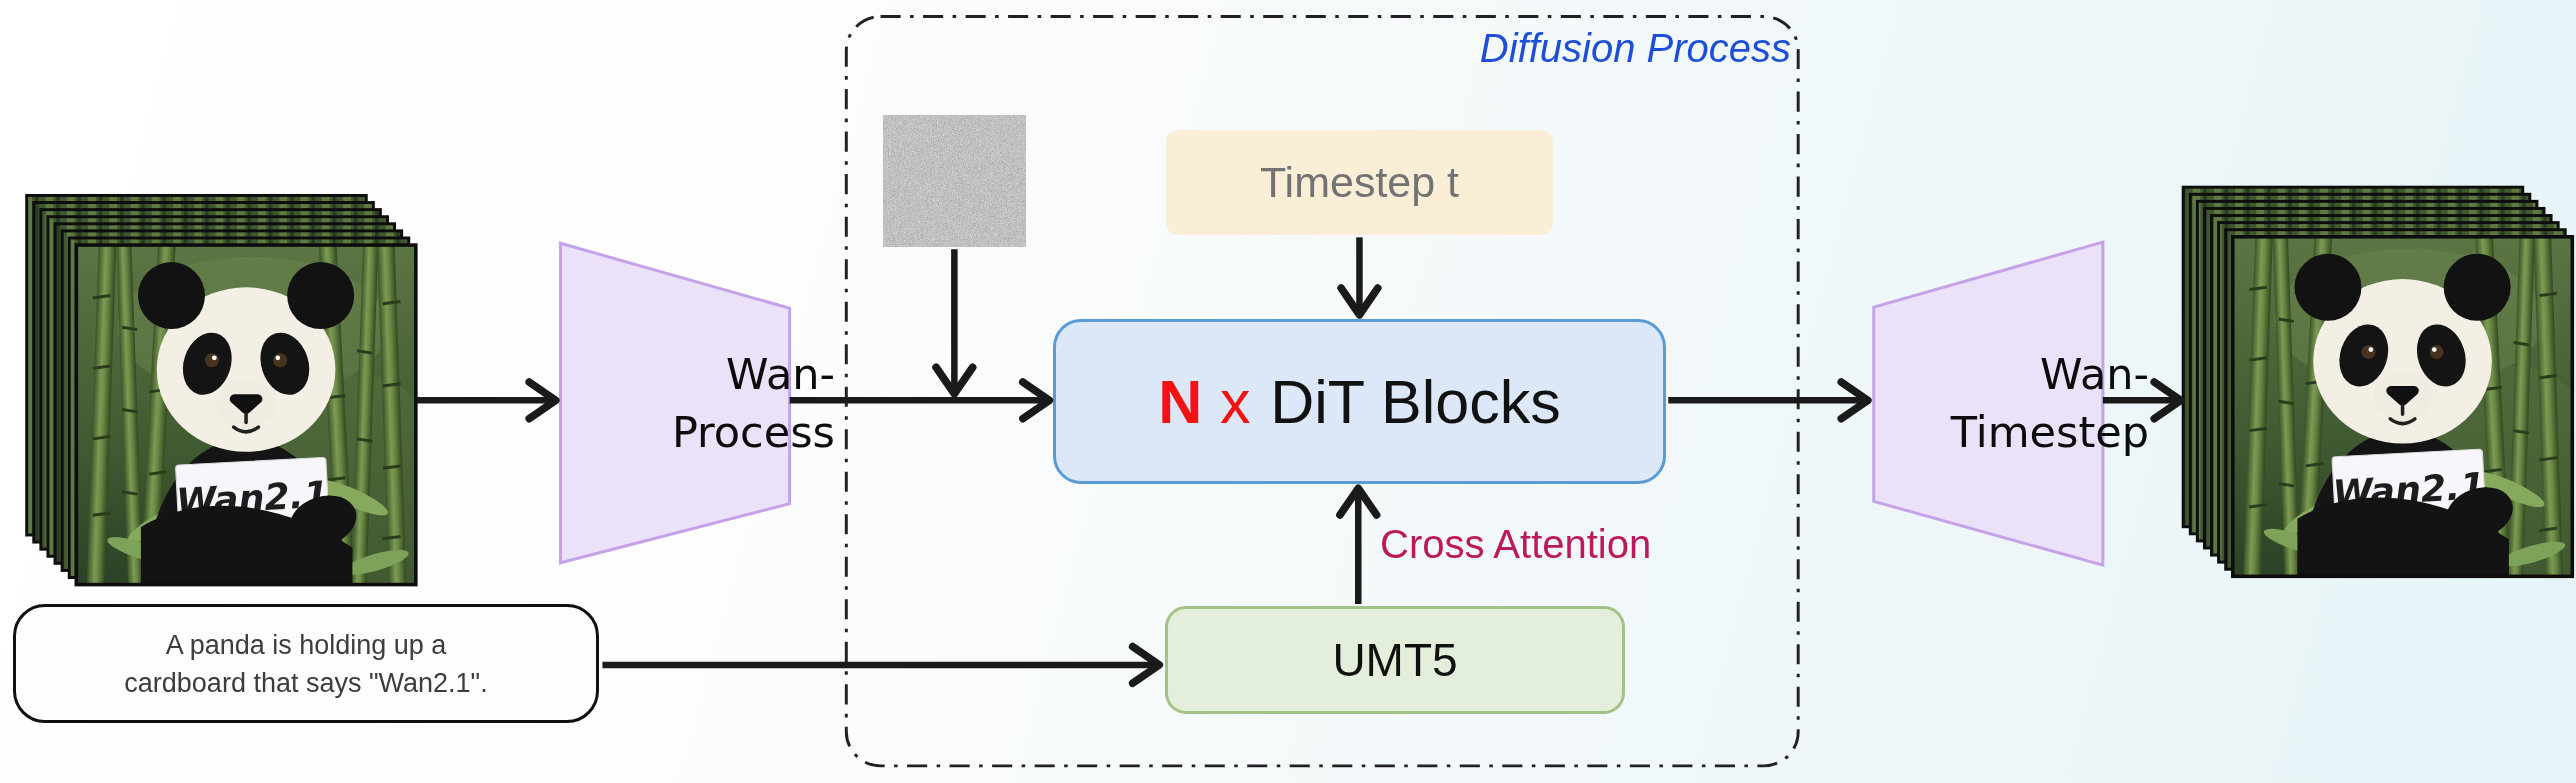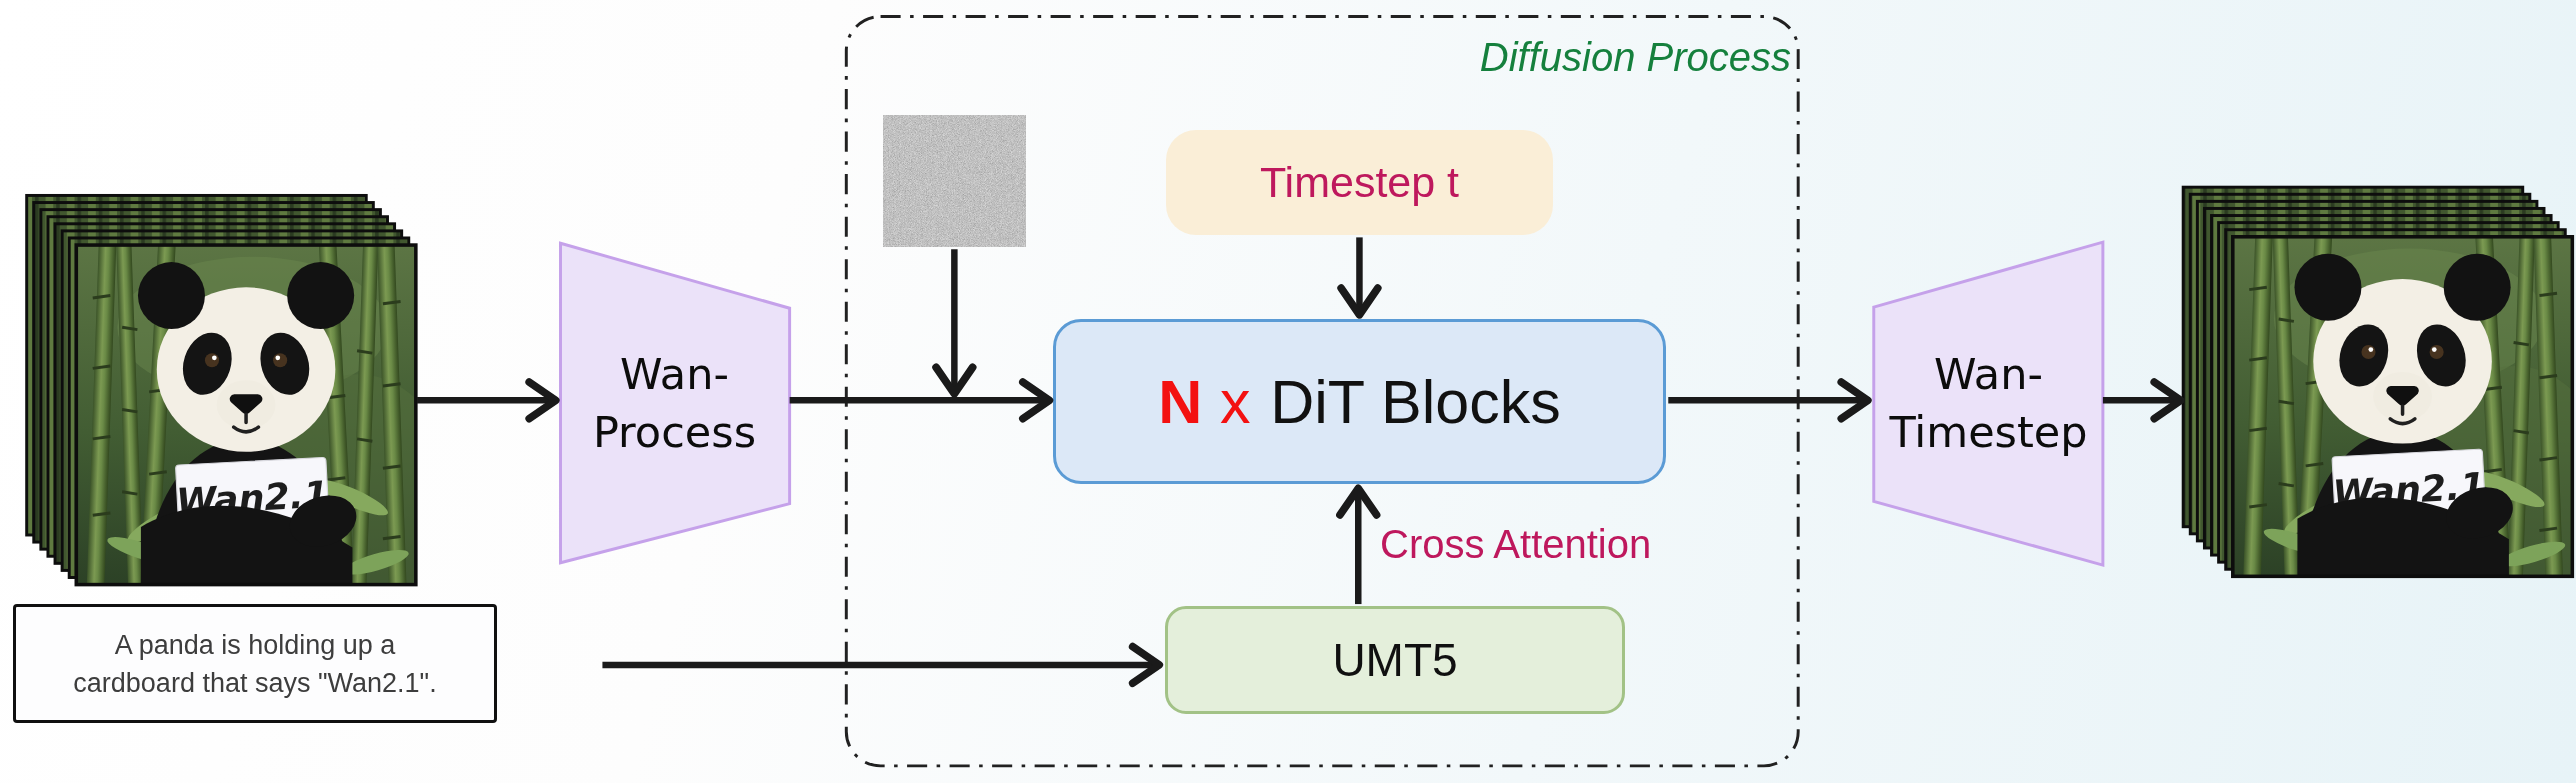--- a/index.html
+++ b/index.html
@@ -4,31 +4,31 @@
 <style>
   html,body{margin:0;padding:0;}
   body{
     width:2576px;height:783px;overflow:hidden;
     background:linear-gradient(105deg,#ffffff 0%,#fdfdfd 30%,#f2f8fa 62%,#e7f3f7 100%);
     font-family:"Liberation Sans",sans-serif;
   }
   .canvas{position:relative;width:2576px;height:783px;}
   .layer-svg{position:absolute;left:0;top:0;z-index:2;pointer-events:none;}
   .node{position:absolute;display:flex;align-items:center;justify-content:center;z-index:1;box-sizing:border-box;}
-  .box-timestep{left:1166px;top:130px;width:387px;height:105px;background:#faeed7;border-radius:30px;font-size:43px;color:#be185d;}
+  .box-timestep{left:1166px;top:130px;width:387px;height:105px;background:#faeed7;border-radius:12px;font-size:43px;color:#737373;}
   .box-dit{left:1053px;top:319px;width:613px;height:165px;background:#dce8f7;border:3px solid #5b9bd5;border-radius:28px;font-size:61px;color:#111;}
   .box-dit .n{color:#f31111;font-weight:700;}
   .box-dit .x{color:#f31111;margin:0 17.7px;}
   .box-dit .ditlabel{margin-left:2px;}
   .box-umt5{left:1165px;top:606px;width:460px;height:108px;background:#e4efdb;border:3px solid #a2c286;border-radius:21px;font-size:46px;color:#101010;}
-  .box-prompt{left:13px;top:604px;width:484px;height:119px;background:#fdfdfe;border:3.5px solid #101010;border-radius:4px;flex-direction:column;font-size:27px;line-height:38px;color:#3d3d3d;text-align:left;z-index:1;}
-  .label-diffusion{position:absolute;left:1376px;top:35px;width:415px;text-align:right;font-size:40px;font-style:italic;color:#15803d;z-index:3;}
+  .box-prompt{left:13px;top:604px;width:586px;height:119px;background:#fdfdfe;border:3.5px solid #101010;border-radius:32px;flex-direction:column;font-size:27px;line-height:38px;color:#3d3d3d;text-align:left;z-index:1;}
+  .label-diffusion{position:absolute;left:1376px;top:26px;width:415px;text-align:right;font-size:40px;font-style:italic;color:#1d4ed8;z-index:3;}
   .label-cross{position:absolute;left:1380px;top:522px;font-size:40px;color:#be185d;z-index:3;}
-  .label-vae{position:absolute;width:229px;height:216px;top:295px;display:flex;flex-direction:column;align-items:center;justify-content:center;
-    font-family:"DejaVu Sans",sans-serif;font-size:43px;line-height:58px;color:#0c0c0c;z-index:3;text-align:center;}
+  .label-vae{position:absolute;width:229px;height:216px;top:295px;display:flex;flex-direction:column;align-items:flex-end;justify-content:center;
+    font-family:"DejaVu Sans",sans-serif;font-size:43px;line-height:58px;color:#0c0c0c;z-index:3;text-align:center;margin-left:46px;}
   .label-encoder{left:560px;}
   .label-decoder{left:1874px;}
 </style>
 </head>
 <body>
 
 <div class="canvas">
 
   <div class="node box-timestep">
     <span>Timestep t</span>

